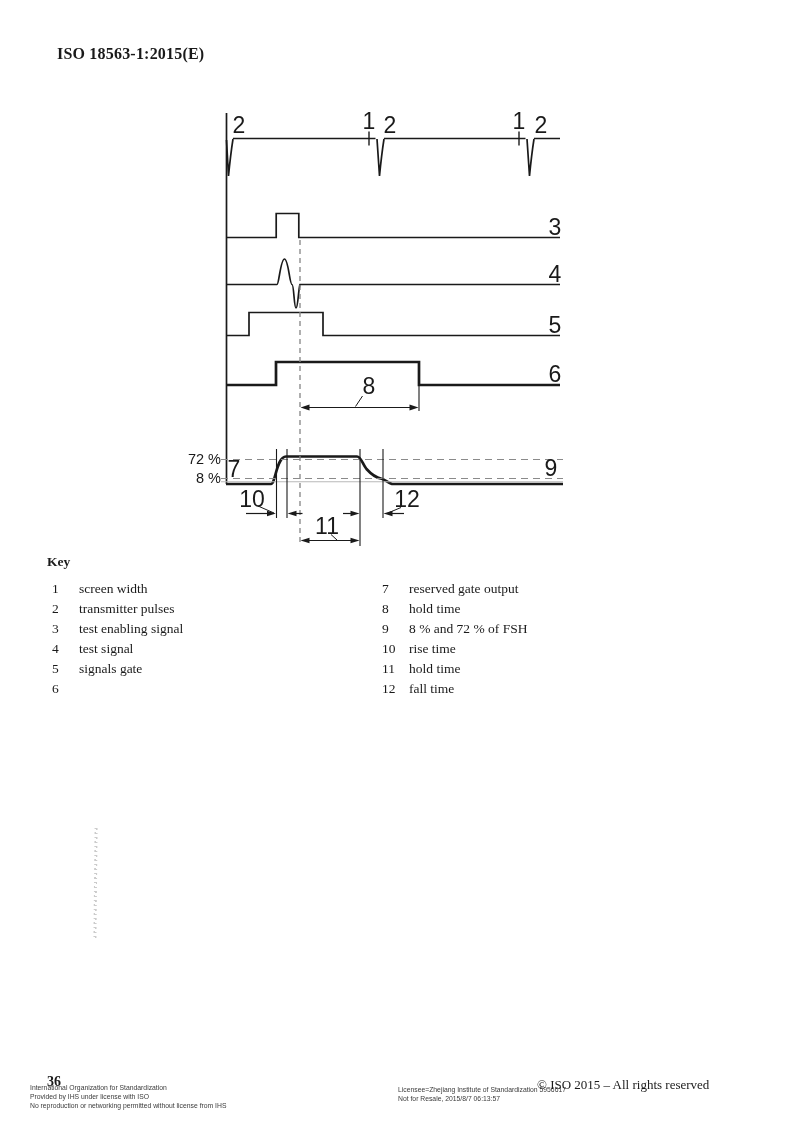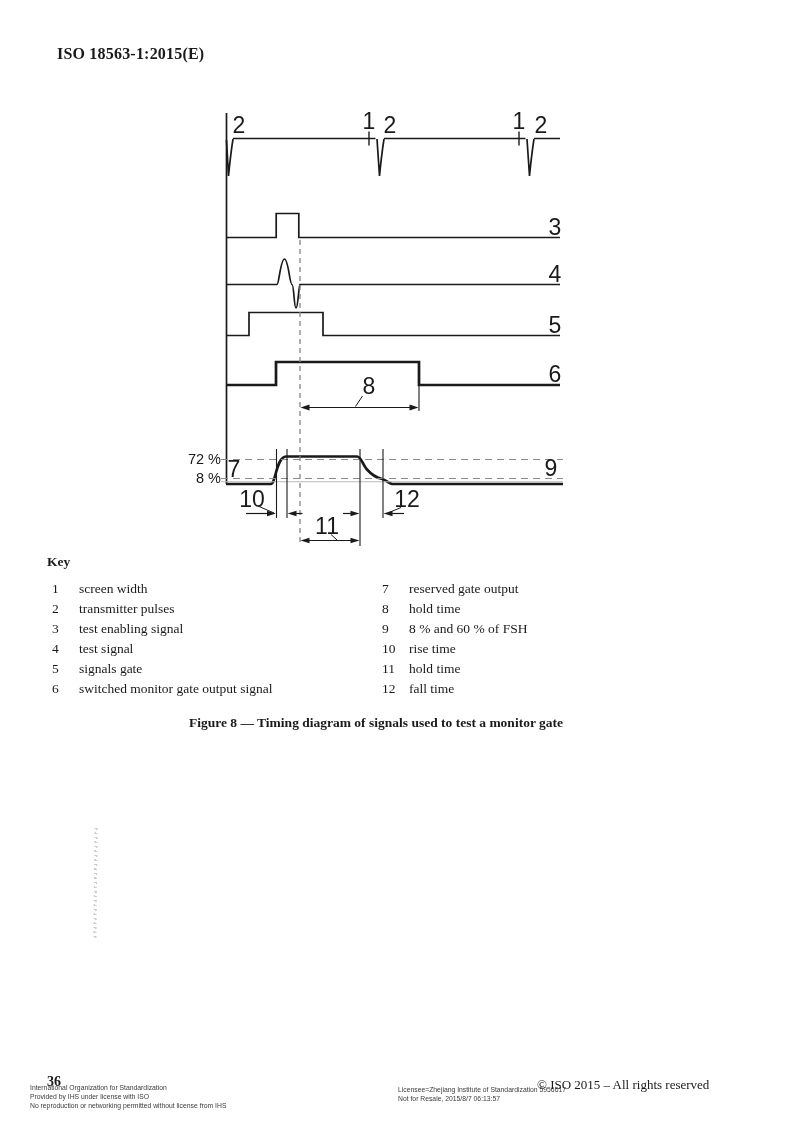--- a/index.html
+++ b/index.html
@@ -140,53 +140,51 @@
         <div class="key-row">
           <span class="key-num">4</span>
           <span class="key-label">test signal</span>
         </div>
         <div class="key-row">
           <span class="key-num">5</span>
           <span class="key-label">signals gate</span>
         </div>
         <div class="key-row">
           <span class="key-num">6</span>
-          <span class="key-label">switched monitor gate output signal</span>
         </div>
       </div>
       <div class="key-col">
         <div class="key-row">
           <span class="key-num">7</span>
           <span class="key-label">reserved gate output</span>
         </div>
         <div class="key-row">
           <span class="key-num">8</span>
           <span class="key-label">hold time</span>
         </div>
         <div class="key-row">
           <span class="key-num">9</span>
-          <span class="key-label">8 % and 60 % of FSH</span>
+          <span class="key-label">8 % and 72 % of FSH</span>
         </div>
         <div class="key-row">
           <span class="key-num">10</span>
           <span class="key-label">rise time</span>
         </div>
         <div class="key-row">
           <span class="key-num">11</span>
           <span class="key-label">hold time</span>
         </div>
         <div class="key-row">
           <span class="key-num">12</span>
           <span class="key-label">fall time</span>
         </div>
       </div>
     </div>
   </div>
 
-  <div class="caption">Figure 8 — Timing diagram of signals used to test a monitor gate</div>
 
   <div class="watermark"></div>
 
   <div class="page-num">36</div>
 
   <div class="footer-small footer-left">
     <div>International Organization for Standardization</div>
     <div>Provided by IHS under license with ISO</div>
     <div>No reproduction or networking permitted without license from IHS</div>
   </div>

